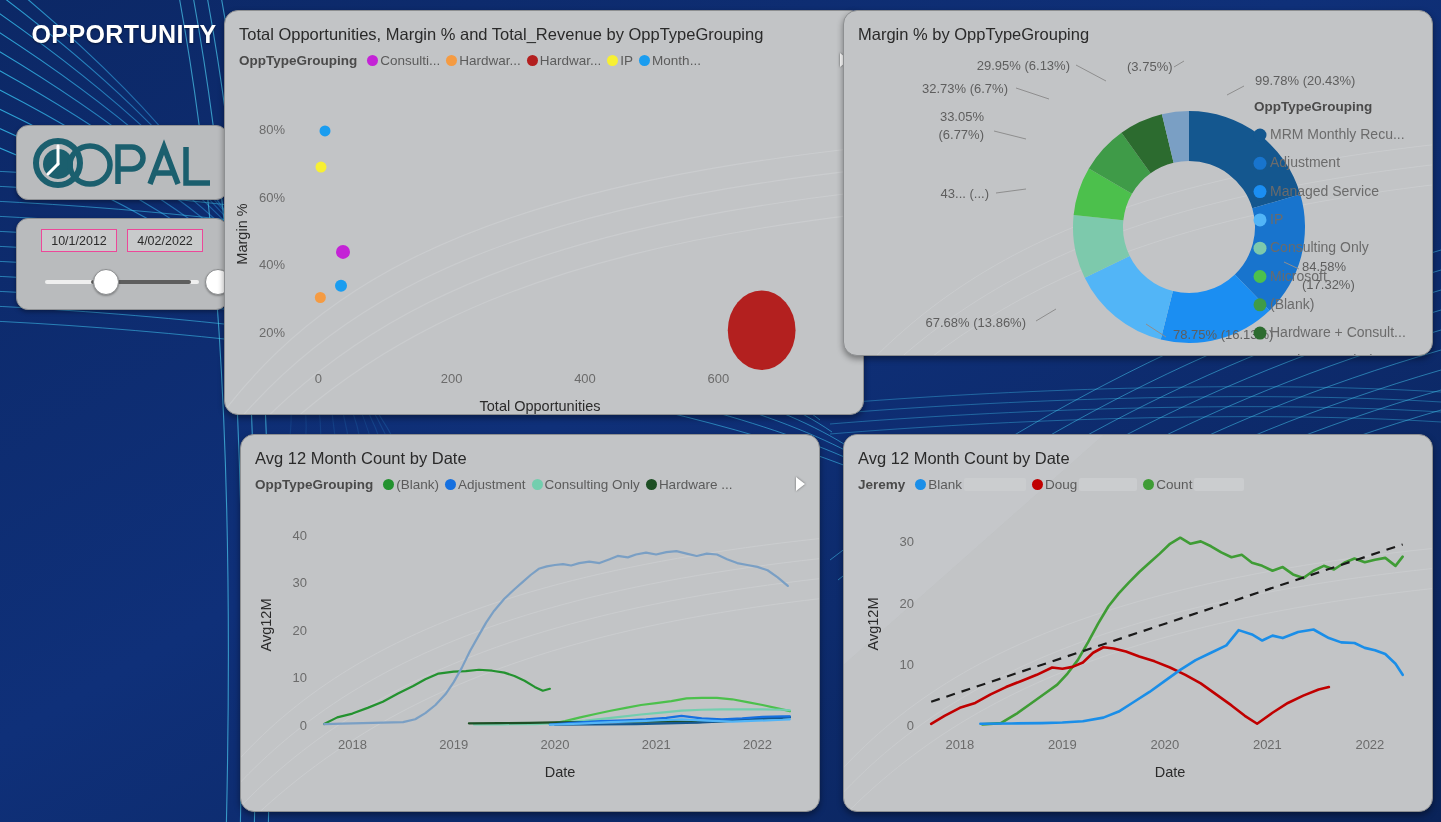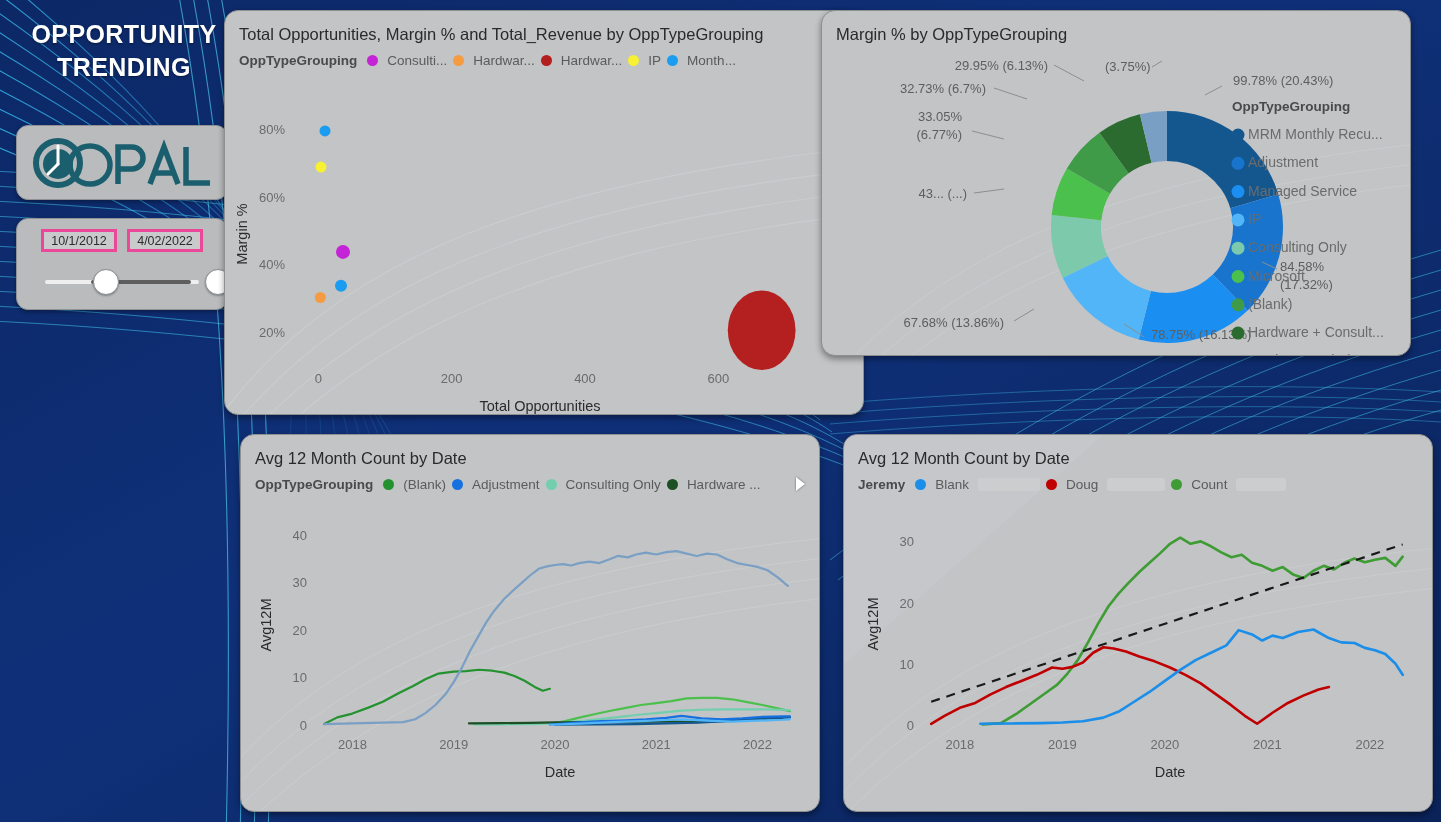--- a/index.html
+++ b/index.html
@@ -33,21 +33,21 @@
   .slicer-card {
     position: absolute; left: 16px; top: 218px; width: 212px; height: 92px;
     background: #b9bbbd; border-radius: 12px;
     border: 1px solid #8f9194;
     box-shadow: 0 2px 4px rgba(0,0,0,.35);
     padding: 10px 12px;
   }
   .slicer-inputs { display: flex; gap: 10px; justify-content: center; }
   .slicer-input {
     width: 76px; height: 23px; background: #c8cacb;
-    border: 3px solid #ec4899;
+    border: 1px solid #ec4899;
     font-size: 12.5px; color: #2b2b2b;
     display: flex; align-items: center; justify-content: center;
   }
   .slicer-track-wrap {
     position: relative; margin-top: 19px; height: 22px;
     display: flex; align-items: center; padding: 0 6px;
   }
   .slicer-track-bg {
     position: absolute; left: 16px; right: 16px; height: 4px;
     background: #efefef; border-radius: 2px;
@@ -75,33 +75,33 @@
   .panel-title {
     position: relative; font-size: 16.5px; color: #2a2a2a;
     padding: 12px 14px 0 14px; line-height: 1.35; font-weight: normal;
   }
   .legend-row {
     position: relative; display: flex; align-items: center;
     gap: 6px; padding: 8px 14px 0 14px; font-size: 13.5px;
     color: #5b5b5b; white-space: nowrap;
   }
   .legend-title { font-weight: bold; color: #4a4a4a; margin-right: 4px; }
-  .legend-item { display: flex; align-items: center; gap: 9px; }
+  .legend-item { display: flex; align-items: center; gap: 2px; }
   .legend-dot { width: 11px; height: 11px; border-radius: 50%; display: inline-block; }
   .legend-more {
     position: absolute; right: 14px; top: 8px;
     width: 0; height: 0; border-left: 9px solid #ffffff;
     border-top: 7px solid transparent; border-bottom: 7px solid transparent;
     filter: drop-shadow(0 0 1px rgba(0,0,0,.5));
   }
   .redact { display:inline-block; height: 13px; background: #cbcdcf; border-radius:2px; }
 
   
   #panel-scatter { left: 224px; top: 10px;  width: 640px; height: 405px; }
-  #panel-donut   { left: 821px; top: 10px;  width: 590px; height: 346px; }
+  #panel-donut   { left: 843px; top: 10px;  width: 590px; height: 346px; }
   #panel-line1   { left: 240px; top: 434px; width: 580px; height: 378px; }
   #panel-line2   { left: 843px; top: 434px; width: 590px; height: 378px; }
 
   .plot { position: absolute; left: 0; right: 0; }
 
   svg text { font-family: "Liberation Sans", sans-serif; }
   .axis-lbl { font-size: 13px; fill: #6b6b6b; }
   .axis-title { font-size: 14.5px; fill: #2b2b2b; }
   .donut-lbl { font-size: 13px; fill: #5e5e5e; }
   .donut-leg-title { font-size: 13.5px; font-weight: bold; fill: #4a4a4a; }
@@ -171,21 +171,20 @@
     <g stroke="#3fc6f0" stroke-opacity=".38" fill="none" stroke-width="1">
       <path d="M830,404 C 1000,390 1250,380 1441,392"></path>
       <path d="M830,414 C 1000,400 1250,390 1441,402"></path>
       <path d="M830,424 C 1000,410 1250,400 1441,412"></path>
       <path d="M830,434 C 1000,420 1250,410 1441,422"></path>
     </g>
   </svg>
 
   <div class="title-block">
     <div>OPPORTUNITY</div>
-    <div>TRENDING</div>
   </div>
 
   <div class="logo-card">
     <svg width="188" height="56" viewBox="0 0 188 56">
       <g fill="none" stroke="#1b5f6e" stroke-width="6">
         <circle cx="30" cy="28" r="22"></circle>
       </g>
       <circle cx="30" cy="29" r="15" fill="#1b5f6e"></circle>
       <path d="M30 29 L30 11" stroke="#ffffff" stroke-width="3" stroke-linecap="round"></path>
       <path d="M30 29 L20 39" stroke="#ffffff" stroke-width="3" stroke-linecap="round"></path>

